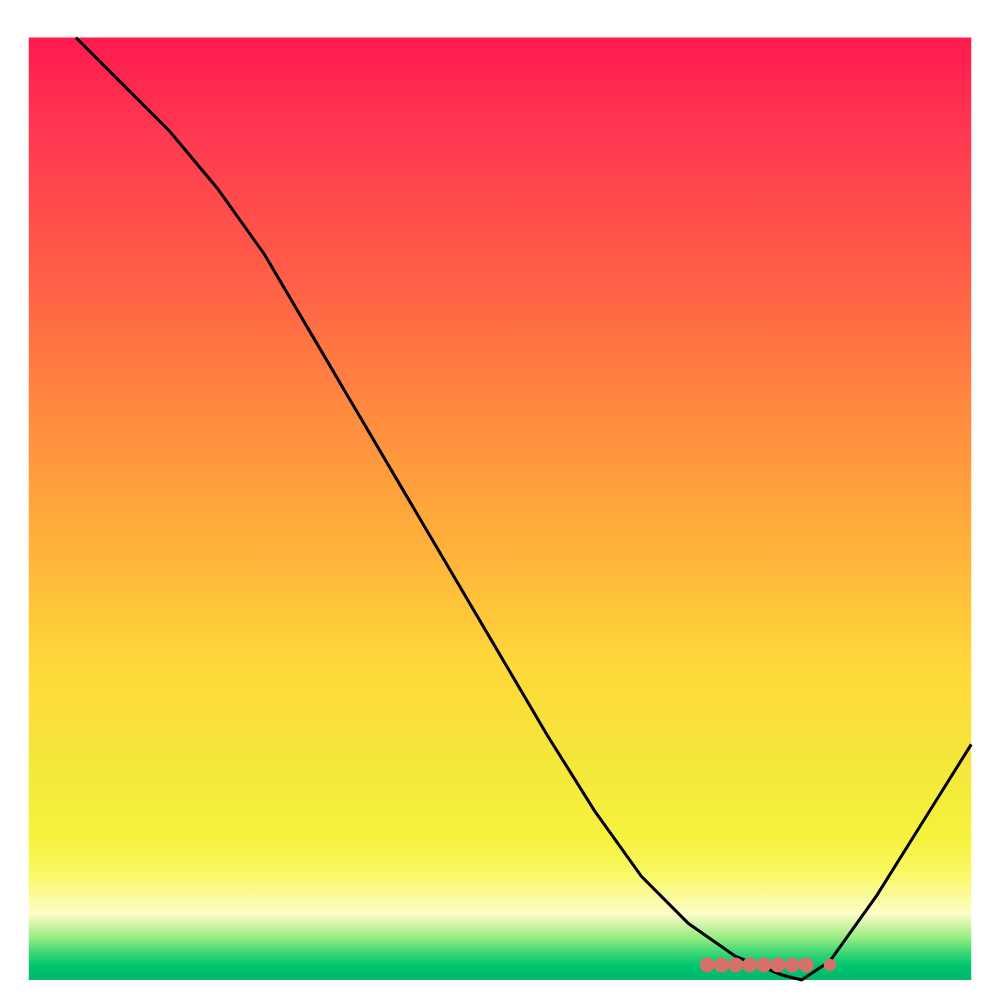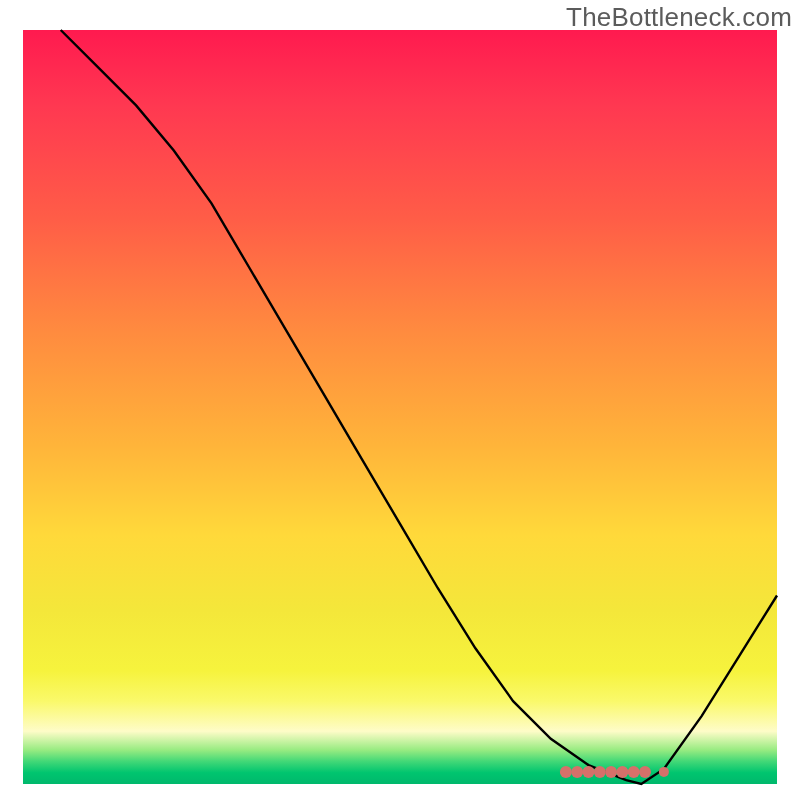--- a/index.html
+++ b/index.html
@@ -63,21 +63,20 @@
   .curve-path {
     fill: none;
     stroke: #000000;
     stroke-width: 2.4;
   }
 </style>
 </head>
 <body>
 
 <div class="wrap">
-  <div class="watermark">TheBottleneck.com</div>
 
   <div class="plot">
     <svg class="curve" viewBox="0 0 754 754" preserveAspectRatio="none">
       <path id="curve-path" class="curve-path" d="M37.7 0.0 L75.4 37.7 L113.1 75.4 L150.8 120.6 L188.5 173.4 L226.2 237.5 L263.9 301.6 L301.6 365.7 L339.3 429.8 L377.0 493.9 L414.7 558.0 L452.4 618.3 L490.1 671.1 L527.8 708.8 L565.5 735.1 L603.2 750.2 L618.3 754.0 L640.9 738.9 L678.6 686.1 L716.3 625.8 L754.0 565.5"></path>
       <g id="dots">
           <circle cx="542.9" cy="741.9" r="6" class="dot"></circle>
           <circle cx="554.2" cy="741.9" r="6" class="dot"></circle>
           <circle cx="565.5" cy="741.9" r="6" class="dot"></circle>
           <circle cx="576.8" cy="741.9" r="6" class="dot"></circle>
           <circle cx="588.1" cy="741.9" r="6" class="dot"></circle>

